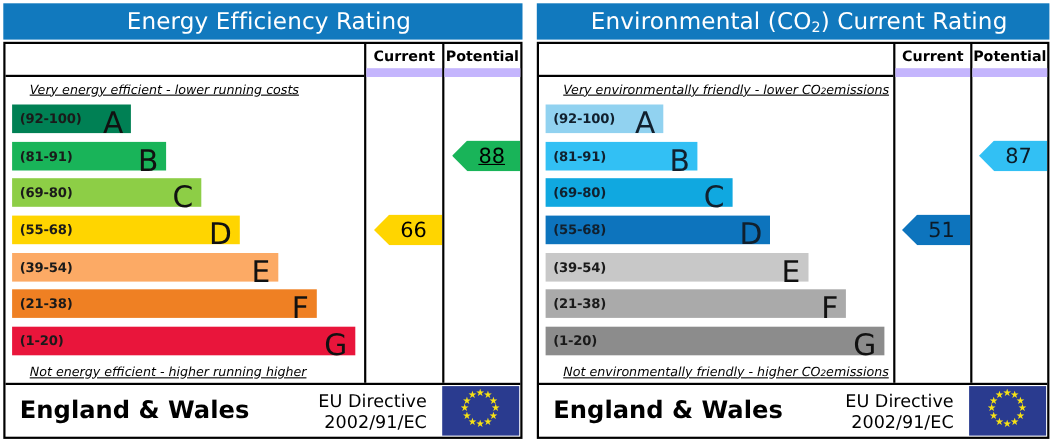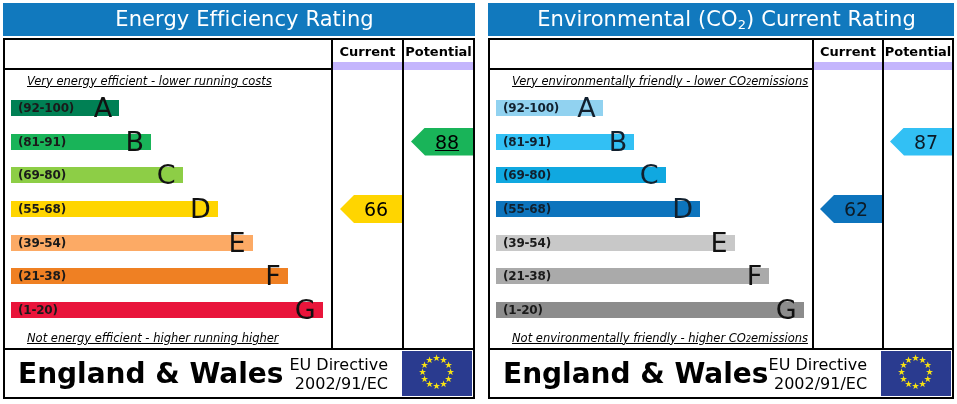--- a/index.html
+++ b/index.html
@@ -120,21 +120,21 @@
   }
   .band-row {
     flex: 1 1 0;
     display: flex;
     align-items: center;
     min-height: 0;
     padding: 1px 0;
     box-sizing: border-box;
   }
   .band {
-    height: 16px;
+    height: 26px;
     display: flex;
     align-items: center;
     box-sizing: border-box;
     position: relative;
   }
   .band-range {
     font-size: 12px;
     font-weight: bold;
     color: #1a1a1a;
     padding-left: 7px;
@@ -190,21 +190,21 @@
     height: 47px;
     display: flex;
     flex-direction: row;
     align-items: stretch;
   }
   .footer-region {
     flex: 1 1 auto;
     display: flex;
     align-items: center;
     padding-left: 13px;
-    font-size: 28px;
+    font-size: 22px;
     font-weight: bold;
     color: #000000;
     white-space: nowrap;
   }
   .footer-directive {
     flex: 0 0 auto;
     display: flex;
     flex-direction: column;
     justify-content: center;
     align-items: flex-end;
@@ -432,21 +432,21 @@
         </div>
 
         <div class="col-val">
           <div class="hdr-cell">Current</div>
           <div class="valcol-note"></div>
           <div class="valcol-rows" id="co2-current-rows">
               <div class="val-row"></div>
               <div class="val-row"></div>
               <div class="val-row"></div>
               <div class="val-row">
-                <div class="arrow light" style="background: rgb(13, 116, 189);">62</div>
+                <div class="arrow light" style="background: rgb(13, 116, 189);">51</div>
               </div>
               <div class="val-row"></div>
               <div class="val-row"></div>
               <div class="val-row"></div>
             </div>
           <div class="valcol-note"></div>
         </div>
 
         <div class="col-val">
           <div class="hdr-cell">Potential</div>

